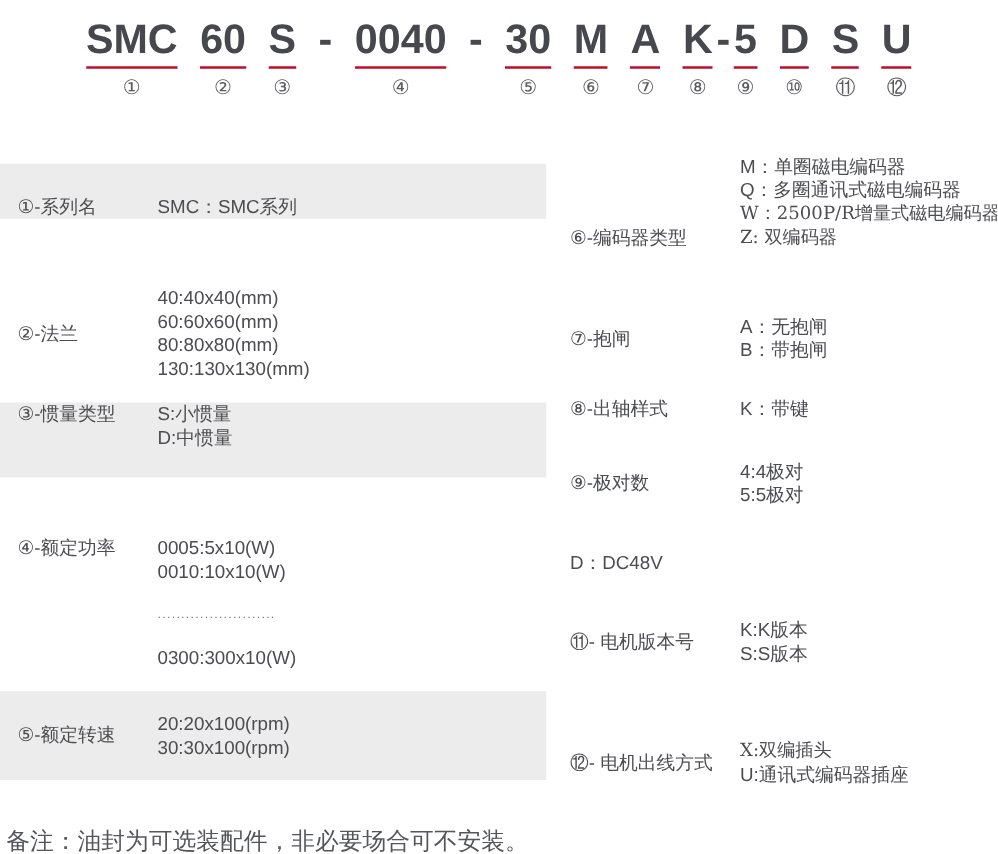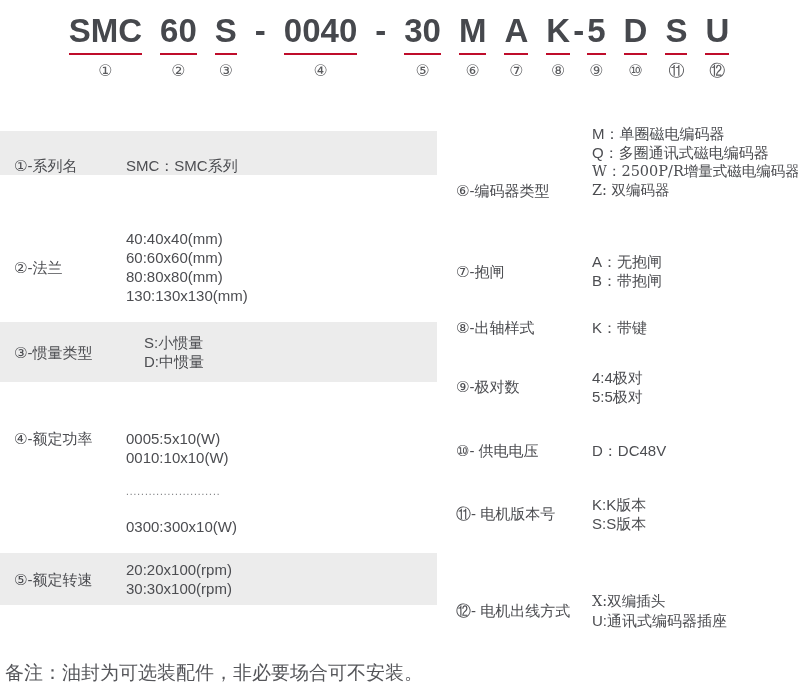--- a/index.html
+++ b/index.html
@@ -31,23 +31,23 @@
   .def-l{left:0;width:437px;padding-left:14px;}
   .def-r{left:450px;width:348px;padding-left:6px;}
   .def-r .lab{flex:0 0 136px;}
   .shaded{background:#ececec;}
   .dots{font-size:10px;letter-spacing:1px;color:#76777a;margin:15px 0 16px;}
   .serif{font-family:"DejaVu Serif","Liberation Serif",serif;font-size:14.5px;}
   .pt13{padding-top:13px;}
   
   #r1{top:131px;height:44px;align-items:flex-end;}
   #r2{top:222px;height:90px;align-items:center;}
-  #r3{top:322px;height:60px;align-items:center;gap:18px;}
+  #r3{top:322px;height:60px;}
   #r4{top:429px;align-items:flex-start;}
-  #r5{top:553px;height:52px;align-items:center;}
+  #r5{top:553px;height:71px;align-items:center;}
   #r6{top:124px;align-items:flex-end;}
   #r7{top:253px;height:36px;align-items:center;}
   #r8{top:318px;height:19px;align-items:center;}
   #r9{top:368px;height:37px;align-items:center;}
   #r10{top:441px;height:19px;align-items:center;}
   #r11{top:486px;height:55px;align-items:center;}
   #r12{top:583px;height:55px;align-items:center;}
   
   .note{position:absolute;left:5px;top:660px;font-size:19px;color:#55565a;white-space:nowrap;}
 </style>
@@ -198,21 +198,20 @@
 
   <div class="def def-r" id="r9">
     <div class="lab">⑨-极对数</div>
     <div class="vals">
       <div class="v">4:4极对</div>
       <div class="v">5:5极对</div>
     </div>
   </div>
 
   <div class="def def-r" id="r10">
-    <div class="lab">⑩- 供电电压</div>
     <div class="vals">
       <div class="v">D：DC48V</div>
     </div>
   </div>
 
   <div class="def def-r" id="r11">
     <div class="lab">⑪- 电机版本号</div>
     <div class="vals">
       <div class="v">K:K版本</div>
       <div class="v">S:S版本</div>

